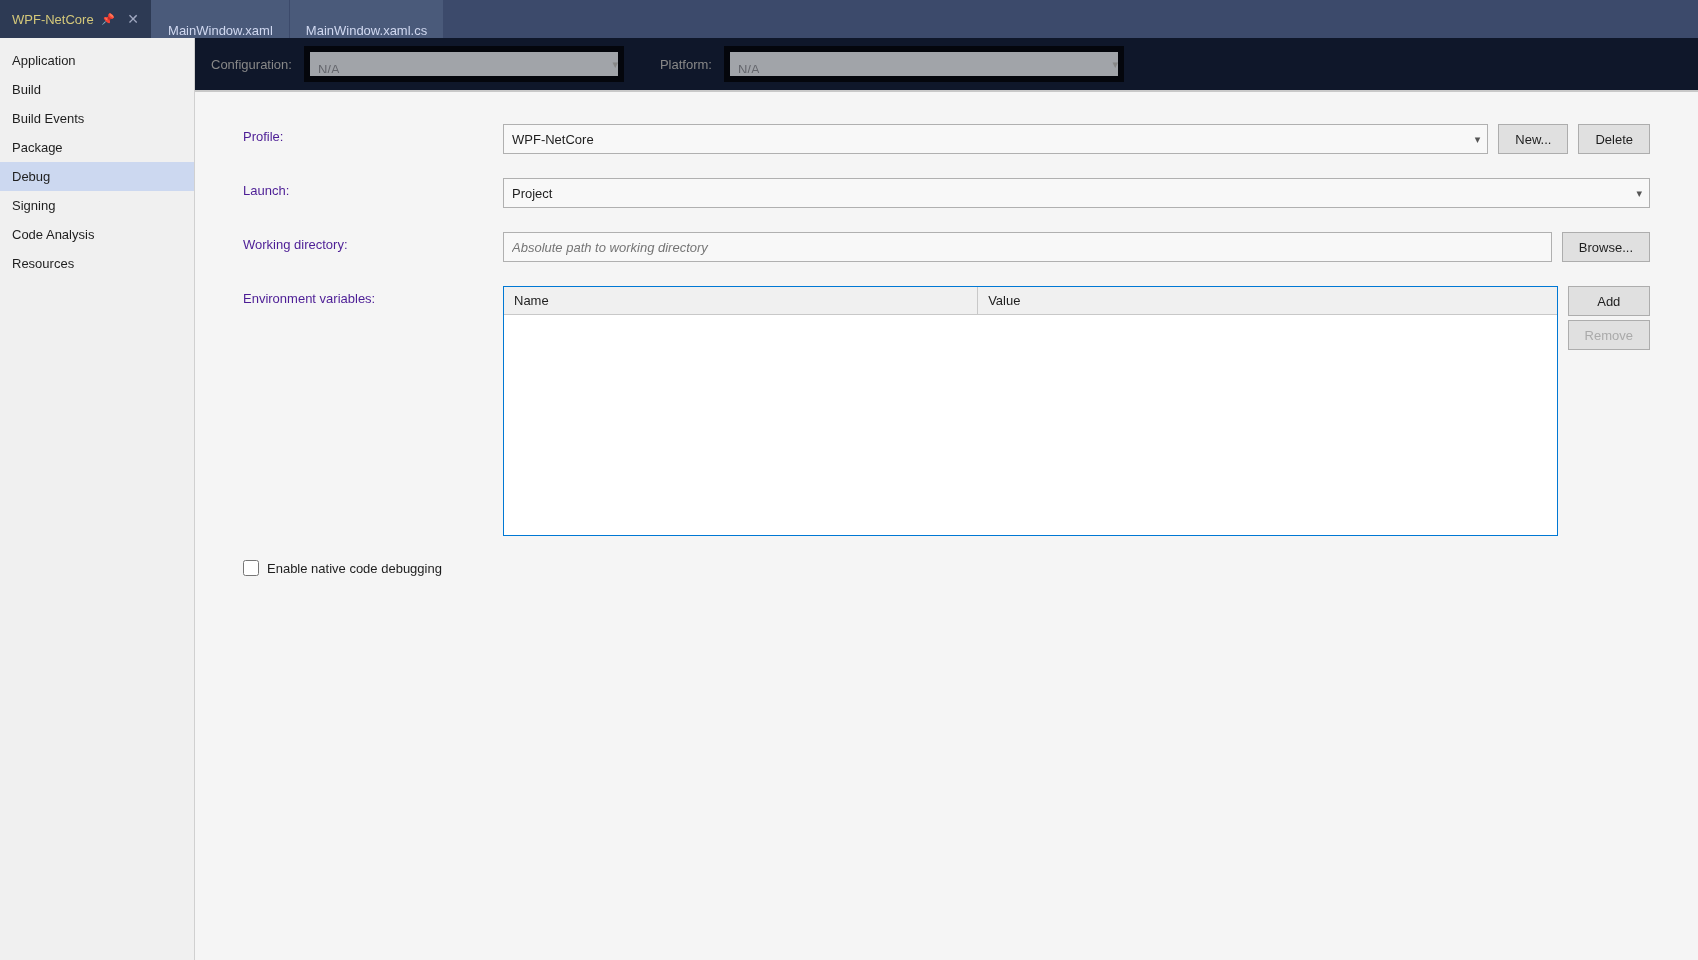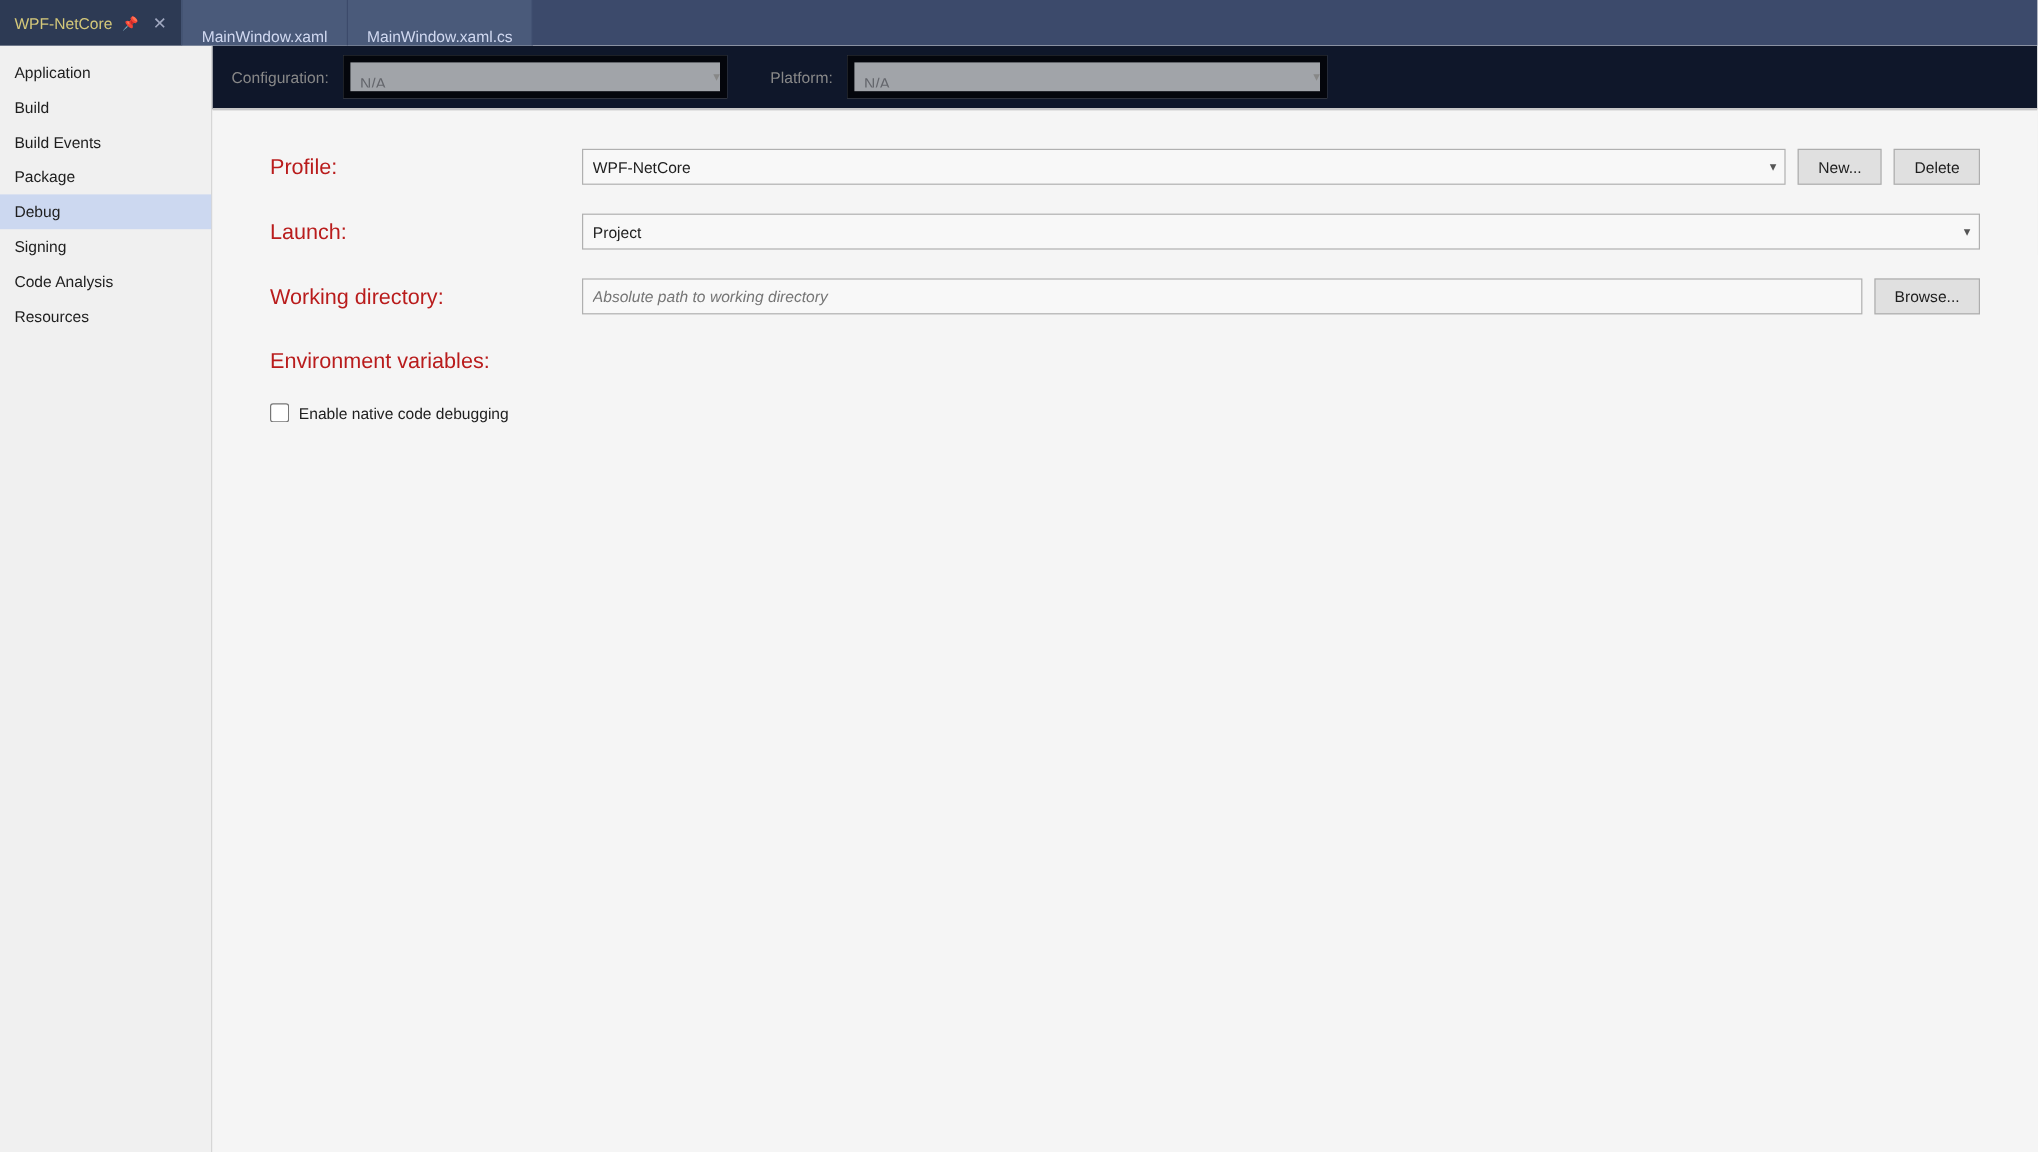--- a/index.html
+++ b/index.html
@@ -39,21 +39,21 @@
 
     
     .main-layout {
       display: flex;
       flex: 1;
       overflow: hidden;
     }
 
     
     .sidebar {
-      width: 177px;
+      width: 195px;
       background: #f0f0f0;
       border-right: 1px solid #d0d0d0;
       padding: 8px 0;
       flex-shrink: 0;
     }
     .sidebar-item {
       padding: 7px 12px;
       cursor: pointer;
       color: #1e1e1e;
       font-size: 13px;
@@ -120,22 +120,22 @@
       flex: 1;
     }
     .form-row {
       display: flex;
       align-items: flex-start;
       margin-bottom: 24px;
     }
     .form-label {
       width: 260px;
       min-width: 260px;
-      font-size: 18px;
-      color: #b91c1c;
+      font-size: 13px;
+      color: #4c1d95;
       padding-top: 5px;
     }
     .form-control-area {
       flex: 1;
       display: flex;
       align-items: flex-start;
       gap: 10px;
     }
 
     
@@ -347,20 +347,38 @@
       <div class="form-row">
         <div class="form-label">Working directory:</div>
         <div class="form-control-area">
           <input type="text" class="text-input" placeholder="Absolute path to working directory" style="">
           <button class="btn">Browse...</button>
         </div>
       </div>
 
       <div class="form-row" style="align-items:flex-start;">
         <div class="form-label">Environment variables:</div>
+        <div class="form-control-area" style="align-items:flex-start;">
+          <div class="env-table-wrapper">
+            <table class="env-table">
+              <thead>
+                <tr>
+                  <th style="width:45%;">Name</th>
+                  <th>Value</th>
+                </tr>
+              </thead>
+              <tbody class="env-table-body" style="height:220px; display:block;">
+              </tbody>
+            </table>
+          </div>
+          <div class="env-side-buttons">
+            <button class="btn">Add</button>
+            <button class="btn" disabled="" style="color:#aaa;">Remove</button>
+          </div>
+        </div>
       </div>
 
       <div class="checkbox-row">
         <input type="checkbox" id="native-debug" style="">
         <label for="native-debug">Enable native code debugging</label>
       </div>
 
     </div>
   </div>
 </div>

